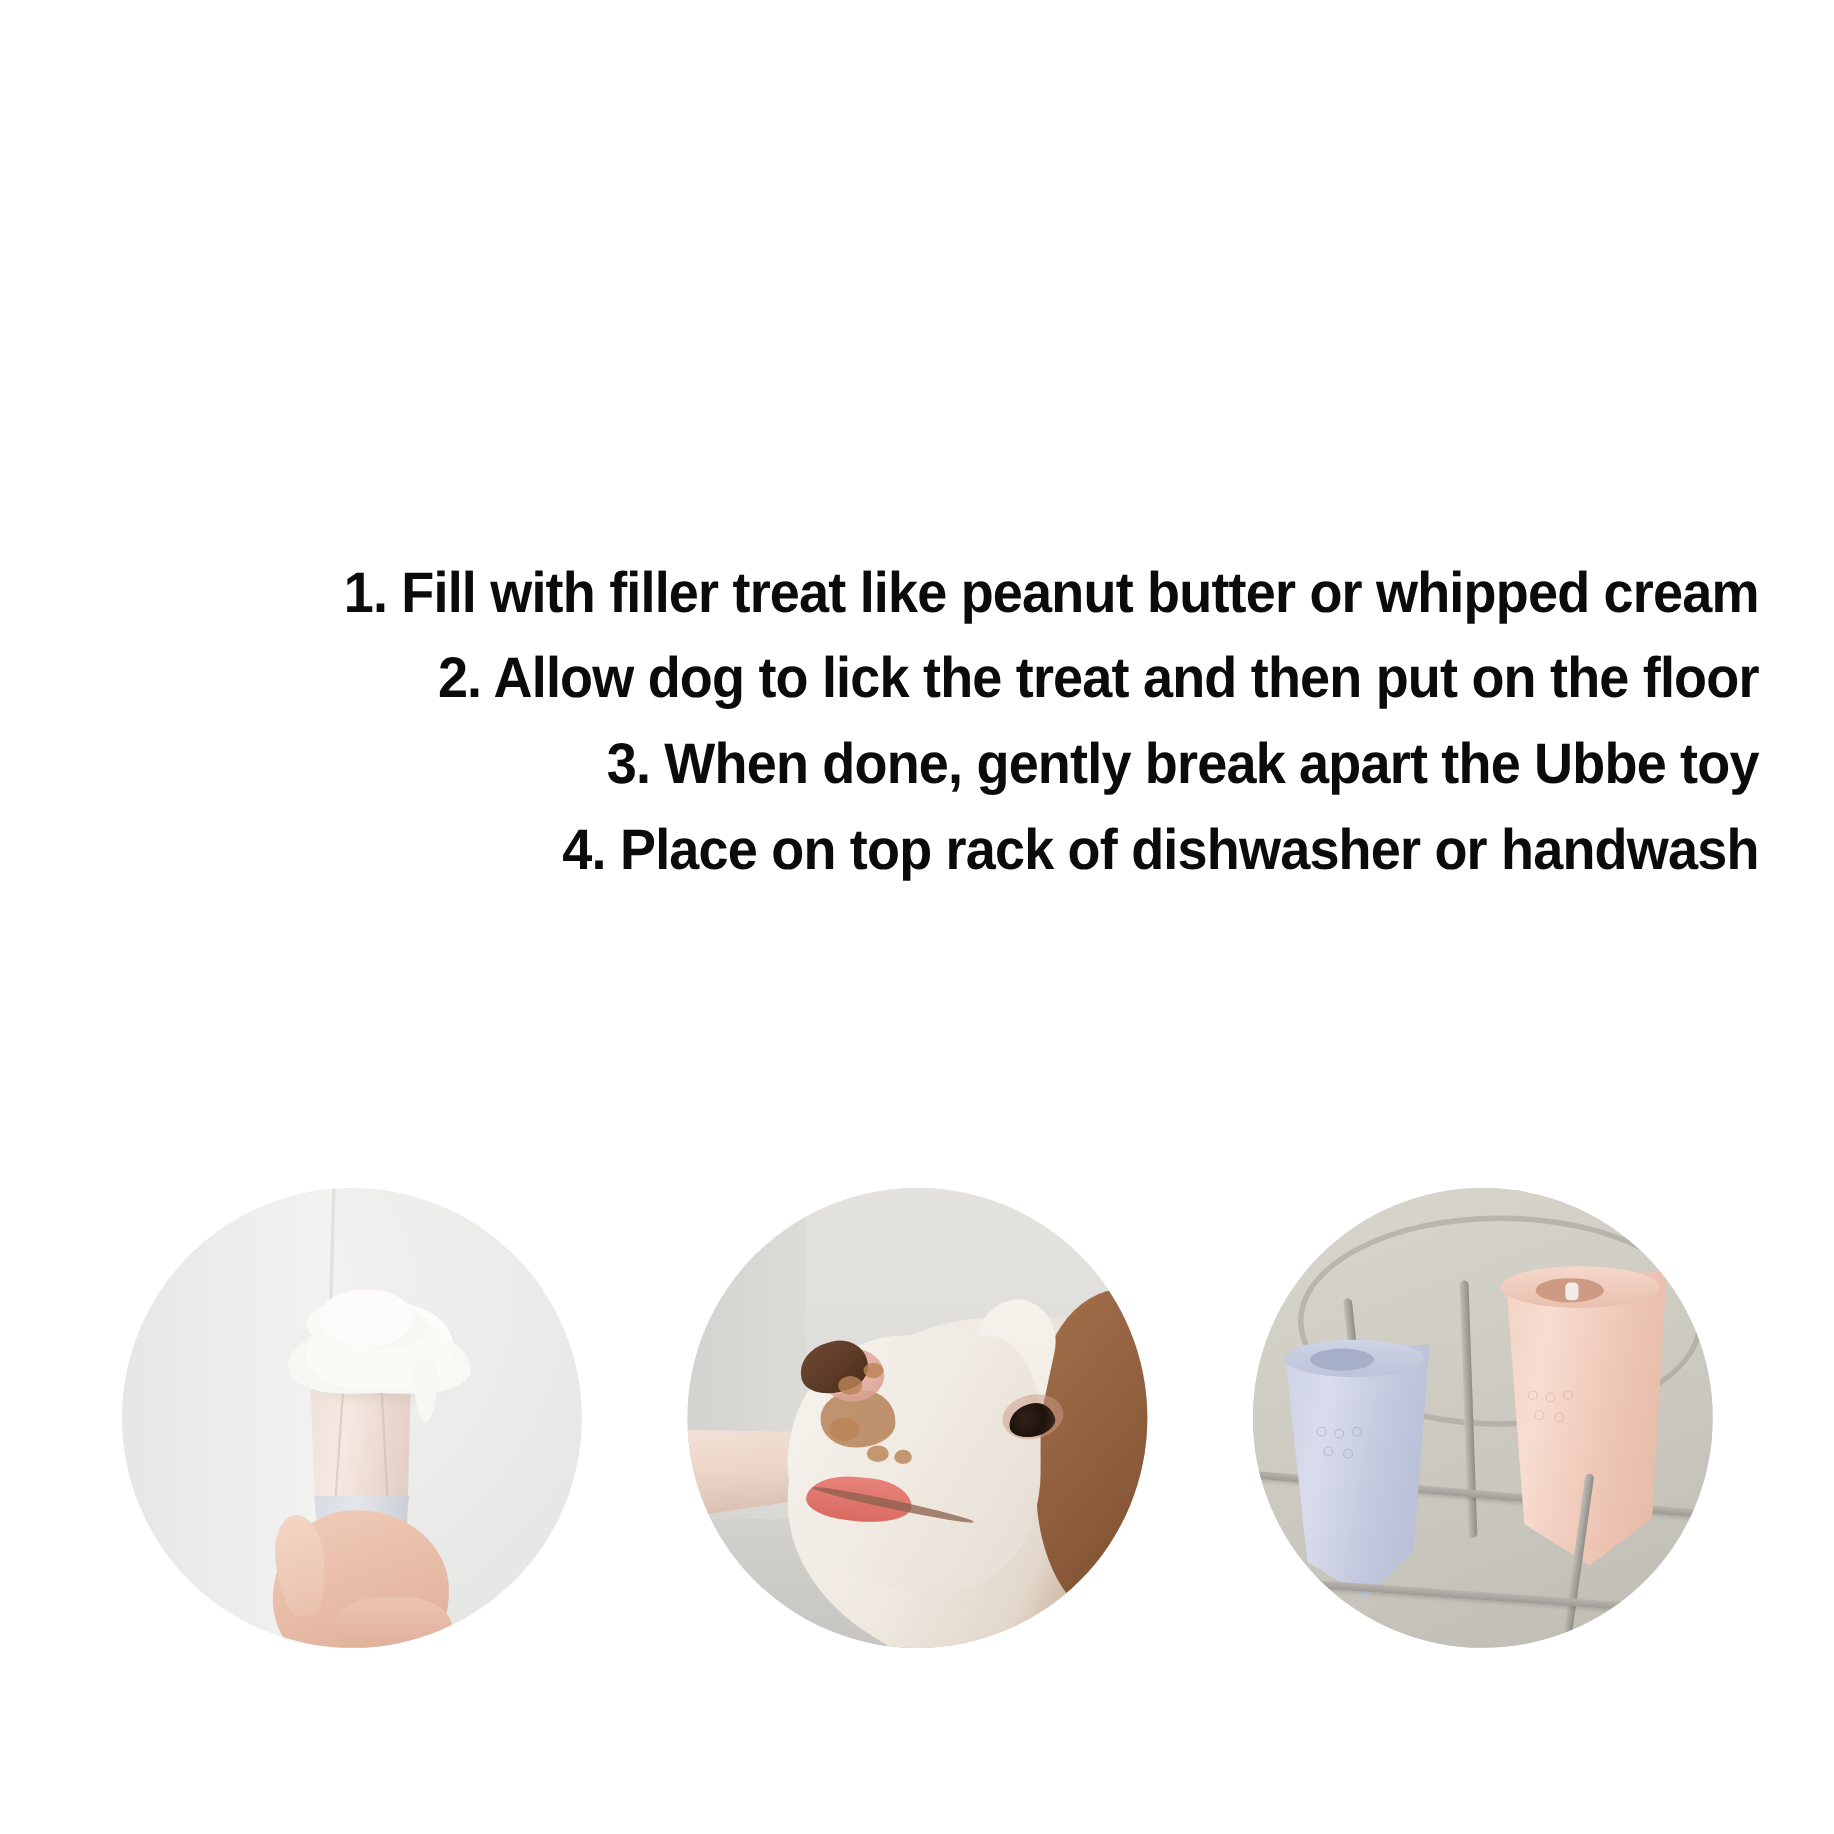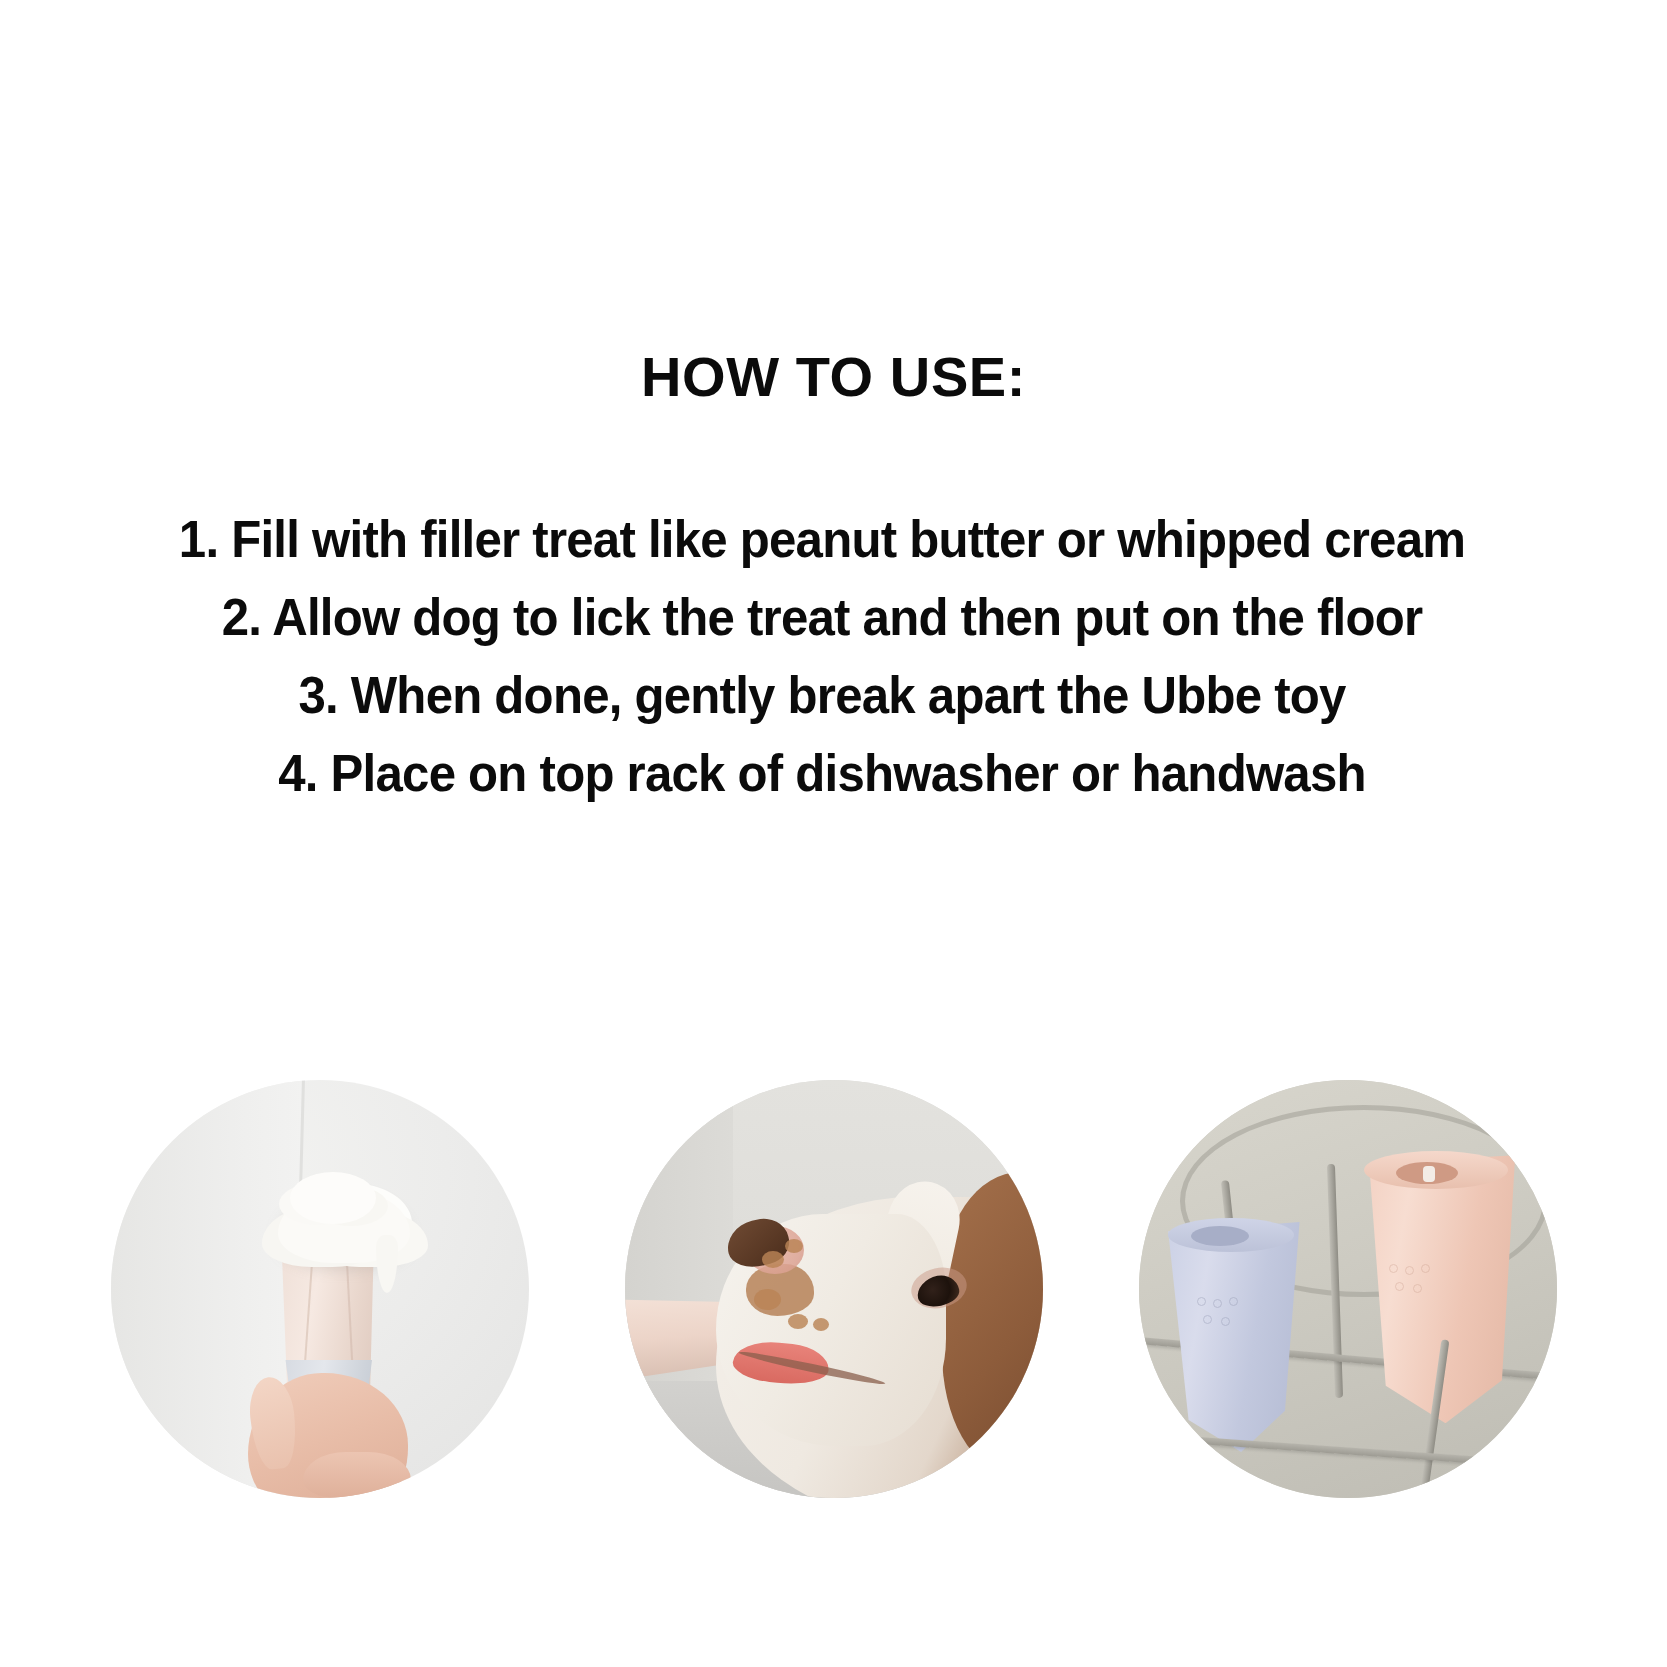--- a/index.html
+++ b/index.html
@@ -41,21 +41,21 @@
     color: #0b0b0b;
     line-height: 1.05;
   }
 
   
   .steps {
     position: absolute;
     top: 500px;
     left: 0;
     width: 1644px;
-    text-align: center;
+    text-align: right;
     list-style: none;
   }
 
   .step {
     font-family: "Liberation Sans", sans-serif;
     font-size: 52px;
     font-weight: 700;
     color: #0b0b0b;
     line-height: 78px;
     letter-spacing: -0.8px;
@@ -391,23 +391,20 @@
   .lg-b { left: 16px; top: 2px; }
   .lg-c { left: 32px; top: 0; }
   .lg-d { left: 6px; top: 18px; }
   .lg-e { left: 24px; top: 20px; }
 </style>
 </head>
 <body>
 
 <div class="page">
 
-  <div class="heading-block">
-    <h1 class="heading">HOW TO USE:</h1>
-  </div>
 
   <ol class="steps">
     <li class="step">1. Fill with filler treat like peanut butter or whipped cream</li>
     <li class="step">2. Allow dog to lick the treat and then put on the floor</li>
     <li class="step">3. When done, gently break apart the Ubbe toy</li>
     <li class="step">4. Place on top rack of dishwasher or handwash</li>
   </ol>
 
   <div class="photo-row">
 

